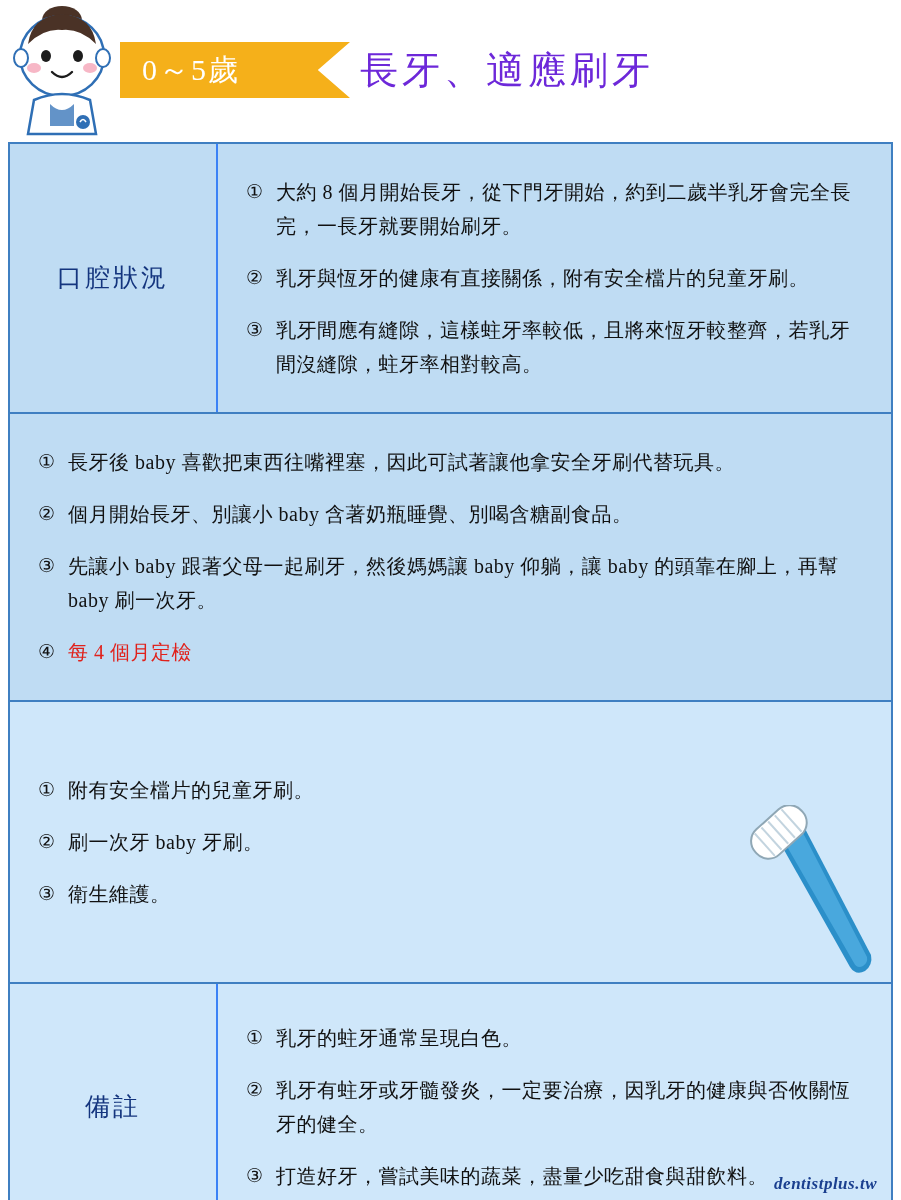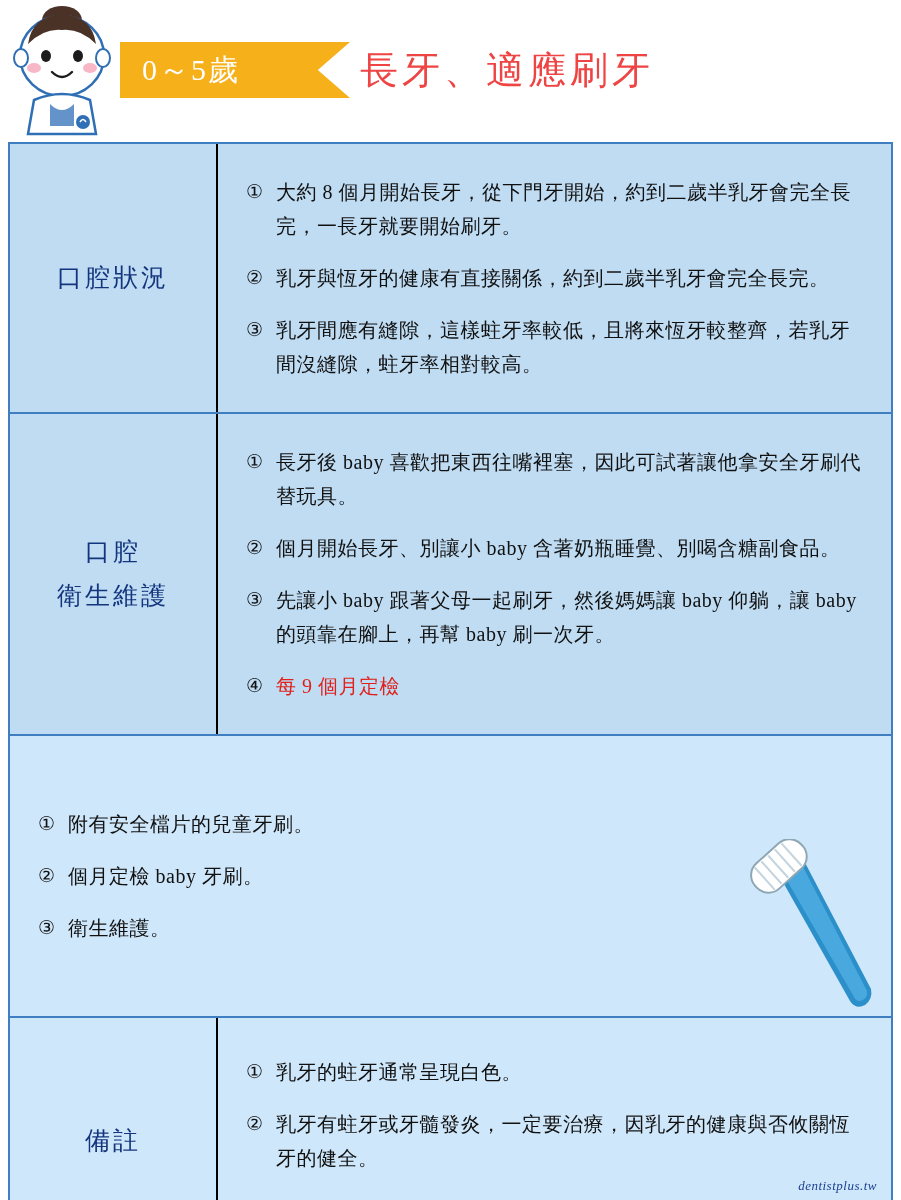--- a/index.html
+++ b/index.html
@@ -48,21 +48,21 @@
     color: #ffffff;
     letter-spacing: 2px;
     line-height: 40px;
     font-family: "Liberation Serif", serif;
   }
   .header-title {
     position: absolute;
     left: 360px;
     top: 44px;
     font-size: 38px;
-    color: #ef4444;
+    color: #6d28d9;
     letter-spacing: 4px;
     line-height: 52px;
   }
 
   
   .sheet {
     position: absolute;
     left: 8px;
     top: 142px;
     width: 885px;
@@ -75,21 +75,21 @@
     display: flex;
     border-bottom: 2px solid #3f7fc1;
     position: relative;
   }
   .row.shade-a { background: #bfdcf3; }
   .row.shade-b { background: #cfe7fa; }
 
   .cat-cell {
     width: 208px;
     min-width: 208px;
-    border-right: 2px solid #000000;
+    border-right: 2px solid #3b82f6;
     display: flex;
     align-items: center;
     justify-content: center;
     box-sizing: border-box;
     padding: 6px 4px;
   }
   .cat-text {
     font-size: 25px;
     color: #14357e;
     line-height: 44px;
@@ -140,22 +140,22 @@
     pointer-events: none;
   }
 
   
   .watermark {
     position: absolute;
     right: 24px;
     bottom: 6px;
     font-family: "Liberation Serif", serif;
     font-style: italic;
-    font-weight: normal;
-    font-size: 13px;
+    font-weight: bold;
+    font-size: 17px;
     color: #1a3f8f;
     letter-spacing: 0.5px;
   }
 </style>
 </head>
 <body>
 
 <div class="header">
 
   <svg class="baby-icon" viewBox="0 0 104 132">
@@ -195,63 +195,59 @@
     <div class="cat-cell">
       <div class="cat-text">口腔狀況</div>
     </div>
     <div class="body-cell">
       <div class="item">
         <span class="num">①</span>
         <span class="txt">大約 8 個月開始長牙，從下門牙開始，約到二歲半乳牙會完全長完，一長牙就要開始刷牙。</span>
       </div>
       <div class="item">
         <span class="num">②</span>
-        <span class="txt">乳牙與恆牙的健康有直接關係，約到二歲半乳牙會完全長完。</span>
+        <span class="txt">乳牙與恆牙的健康有直接關係，附有安全檔片的兒童牙刷。</span>
       </div>
       <div class="item">
         <span class="num">③</span>
         <span class="txt">乳牙間應有縫隙，這樣蛀牙率較低，且將來恆牙較整齊，若乳牙間沒縫隙，蛀牙率相對較高。</span>
       </div>
     </div>
   </div>
 
   <div class="row row-2 shade-a">
-    <div class="cat-cell">
-      <div class="cat-text">口腔
-衛生維護</div>
-    </div>
     <div class="body-cell">
       <div class="item">
         <span class="num">①</span>
         <span class="txt">長牙後 baby 喜歡把東西往嘴裡塞，因此可試著讓他拿安全牙刷代替玩具。</span>
       </div>
       <div class="item">
         <span class="num">②</span>
         <span class="txt">個月開始長牙、別讓小 baby 含著奶瓶睡覺、別喝含糖副食品。</span>
       </div>
       <div class="item">
         <span class="num">③</span>
         <span class="txt">先讓小 baby 跟著父母一起刷牙，然後媽媽讓 baby 仰躺，讓 baby 的頭靠在腳上，再幫 baby 刷一次牙。</span>
       </div>
       <div class="item accent">
         <span class="num">④</span>
-        <span class="txt">每 9 個月定檢</span>
+        <span class="txt">每 4 個月定檢</span>
       </div>
     </div>
   </div>
 
   <div class="row row-3 shade-b">
     <div class="body-cell">
       <div class="item">
         <span class="num">①</span>
         <span class="txt">附有安全檔片的兒童牙刷。</span>
       </div>
       <div class="item">
         <span class="num">②</span>
-        <span class="txt">個月定檢 baby 牙刷。</span>
+        <span class="txt">刷一次牙 baby 牙刷。</span>
       </div>
       <div class="item">
         <span class="num">③</span>
         <span class="txt">衛生維護。</span>
       </div>
     </div>
 
     <svg class="toothbrush" viewBox="0 0 140 175">
 
       <path d="M36 36 L58 16 L128 150 Q130 160 122 166 Q113 171 107 162 Z" fill="#2b8fc9"></path>

